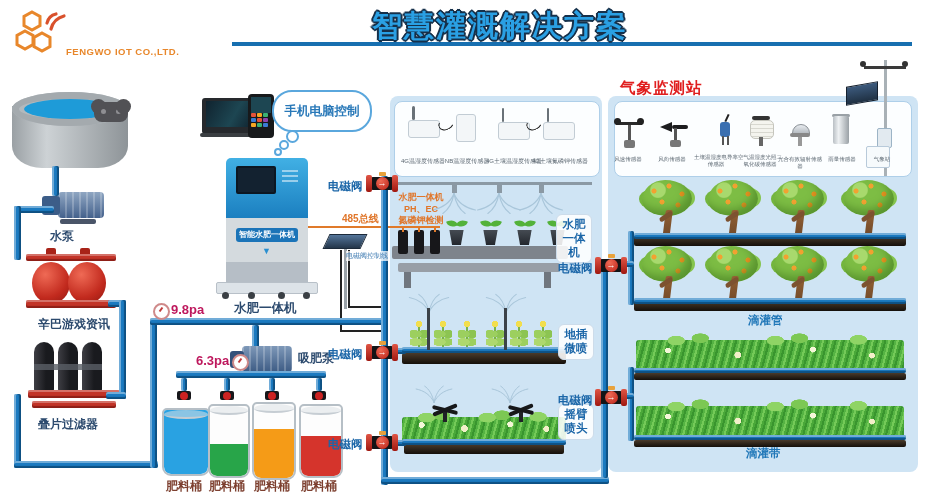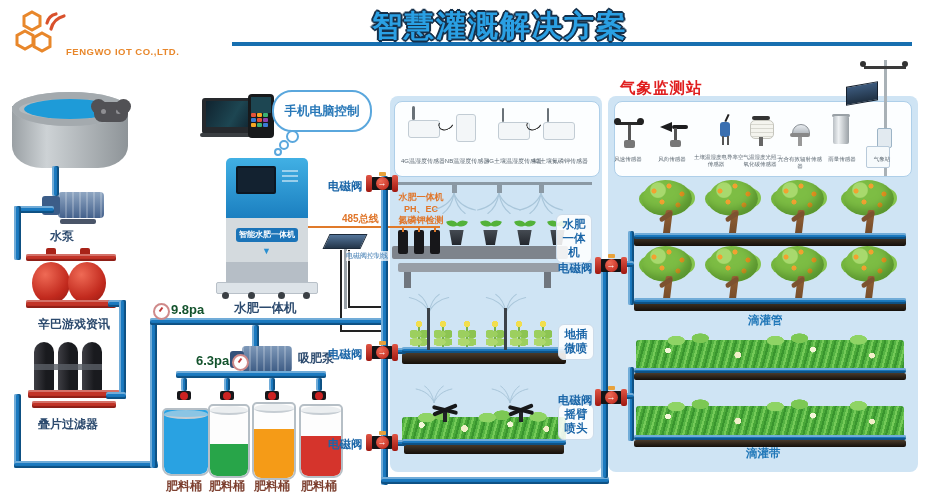--- a/index.html
+++ b/index.html
@@ -11,21 +11,21 @@
   .wbox{position:absolute;background:#fcfeff;border:1.5px solid #aecfe9;border-radius:8px;z-index:2}
   
   .ph{position:absolute;height:7px;background:#1b7ac0;box-shadow:inset 0 2px 0 rgba(255,255,255,.38),inset 0 -2px 1px rgba(4,45,78,.55);border-radius:2px;z-index:5}
   .pv{position:absolute;width:7px;background:#1b7ac0;box-shadow:inset 2px 0 0 rgba(255,255,255,.38),inset -2px 0 1px rgba(4,45,78,.55);border-radius:2px;z-index:5}
   .prh{position:absolute;height:7px;background:#c23428;box-shadow:inset 0 2px 0 rgba(255,255,255,.3),inset 0 -2px 1px rgba(90,10,5,.5);border-radius:2px;z-index:4}
   .gl{position:absolute;background:#8b99a4;z-index:3}
   .ol{position:absolute;background:#e07a2a;z-index:4}
   .bl{position:absolute;background:#222;z-index:4}
   
   .nl{position:absolute;color:#2c4a6e;font-weight:bold;font-size:12px;z-index:8;white-space:nowrap}
-  .rl{position:absolute;color:#14532d;font-weight:bold;font-size:13px;z-index:8;white-space:nowrap}
+  .rl{position:absolute;color:#be185d;font-weight:bold;font-size:13px;z-index:8;white-space:nowrap}
   .bl2{position:absolute;color:#1b66a8;font-weight:bold;font-size:11.5px;z-index:8;white-space:nowrap}
   .brown{position:absolute;color:#7d4030;font-weight:bold;font-size:12px;z-index:8;text-align:center}
   .tag{position:absolute;width:26px;padding:3px 4px;background:rgba(255,255,255,.88);border:1px solid #cddcea;border-radius:6px;color:#1b66a8;font-weight:bold;font-size:11.5px;line-height:1.2;text-align:center;word-break:break-all;z-index:8}
   .ptitle{position:absolute;color:#e01f1f;font-weight:800;font-size:15.5px;letter-spacing:1px;z-index:8;white-space:nowrap}
   .tiny{position:absolute;font-size:6px;color:#5a6670;text-align:center;line-height:1.3;z-index:8;word-break:break-all}
   .onote{position:absolute;color:#e0762a;font-weight:bold;font-size:9px;line-height:1.3;text-align:center;z-index:8}
   
   .valve{position:absolute;width:32px;height:17px;z-index:7}
   .valve u{position:absolute;left:4px;right:4px;top:2px;bottom:2px;background:#141416;border-radius:3px}
   .valve s{position:absolute;width:6px;top:0;bottom:0;background:linear-gradient(#e05545,#a01810);border-radius:2px;text-decoration:none}

